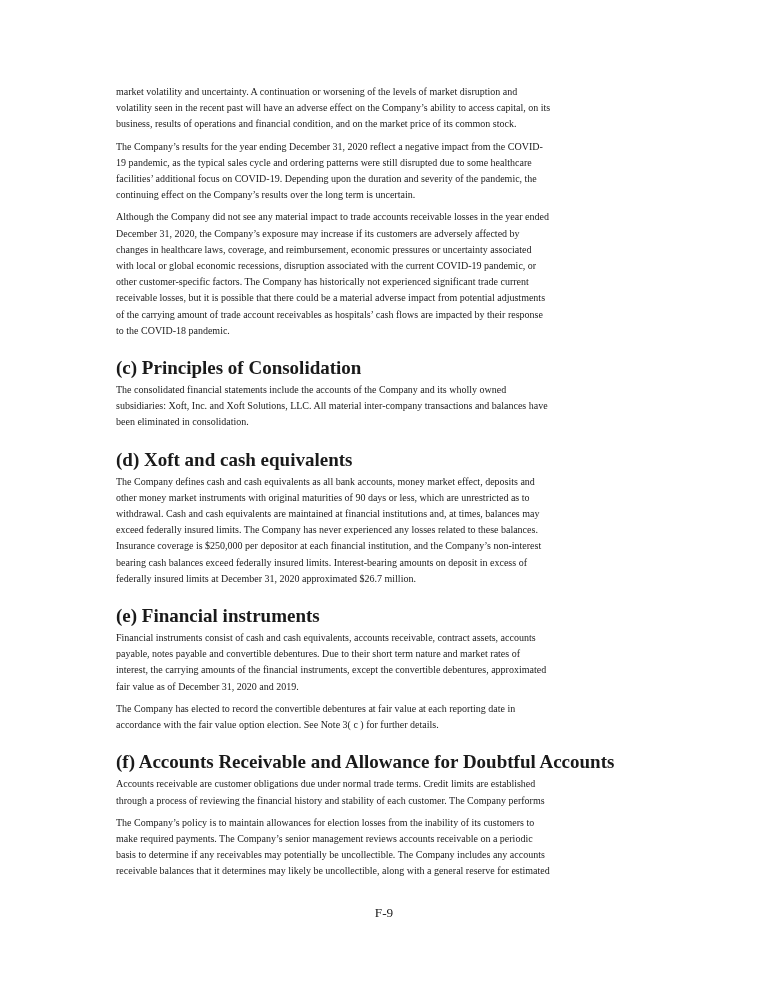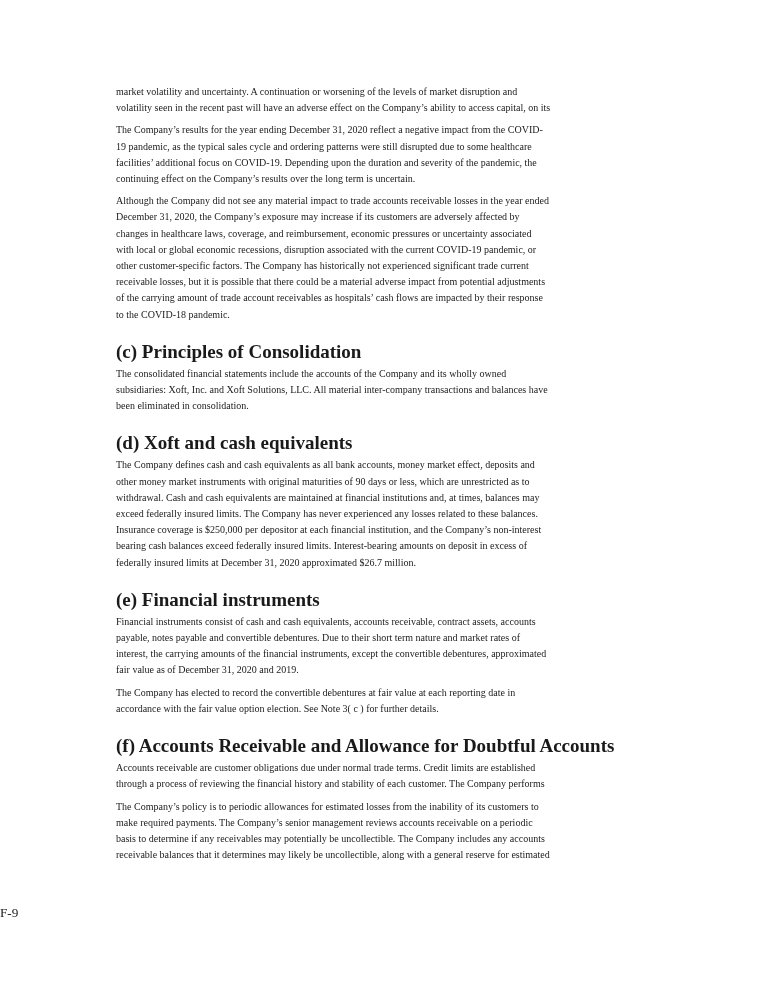--- a/index.html
+++ b/index.html
@@ -37,33 +37,35 @@
     margin: 0 0 6px 0;
   }
   .section-gap {
     height: 15px;
   }
   .footer {
     position: absolute;
     top: 905px;
     left: 0;
     width: 768px;
+    text-align: center;
     font-size: 13.2px;
     line-height: 16px;
   }
 </style>
 </head>
 <body>
 
 <div class="page">
 
   <div>
     <p class="para">
       <span class="line">market volatility and uncertainty. A continuation or worsening of the levels of market disruption and</span>
       <span class="line">volatility seen in the recent past will have an adverse effect on the Company’s ability to access capital, on its</span>
+      <span class="line">business, results of operations and financial condition, and on the market price of its common stock.</span>
     </p>
     <p class="para">
       <span class="line">The Company’s results for the year ending December 31, 2020 reflect a negative impact from the COVID-</span>
       <span class="line">19 pandemic, as the typical sales cycle and ordering patterns were still disrupted due to some healthcare</span>
       <span class="line">facilities’ additional focus on COVID-19. Depending upon the duration and severity of the pandemic, the</span>
       <span class="line">continuing effect on the Company’s results over the long term is uncertain.</span>
     </p>
     <p class="para">
       <span class="line">Although the Company did not see any material impact to trade accounts receivable losses in the year ended</span>
       <span class="line">December 31, 2020, the Company’s exposure may increase if its customers are adversely affected by</span>
@@ -120,21 +122,21 @@
 
   <div class="section-gap"></div>
 
   <div>
     <div class="heading">(f) Accounts Receivable and Allowance for Doubtful Accounts</div>
     <p class="para">
       <span class="line">Accounts receivable are customer obligations due under normal trade terms. Credit limits are established</span>
       <span class="line">through a process of reviewing the financial history and stability of each customer. The Company performs</span>
     </p>
     <p class="para">
-      <span class="line">The Company’s policy is to periodic allowances for estimated losses from the inability of its customers to</span>
+      <span class="line">The Company’s policy is to maintain allowances for election losses from the inability of its customers to</span>
       <span class="line">make required payments. The Company’s senior management reviews accounts receivable on a periodic</span>
       <span class="line">basis to determine if any receivables may potentially be uncollectible. The Company includes any accounts</span>
       <span class="line">receivable balances that it determines may likely be uncollectible, along with a general reserve for estimated</span>
     </p>
   </div>
 </div>
 
 <div class="footer">F-9</div>
 
 </body></html>

